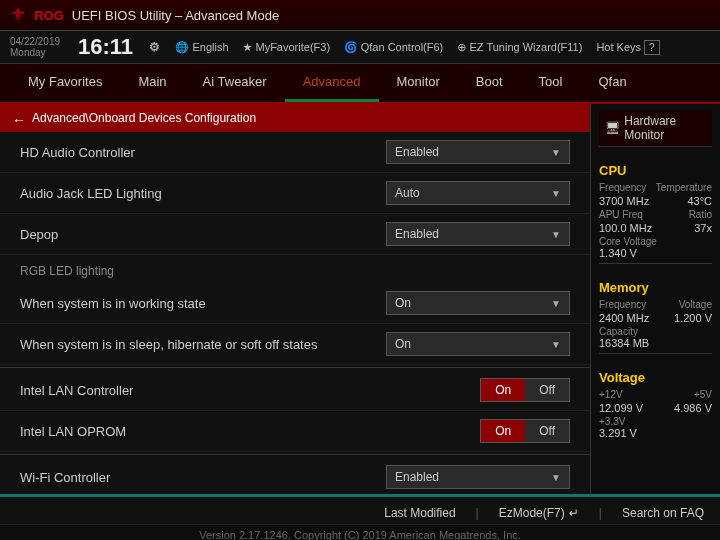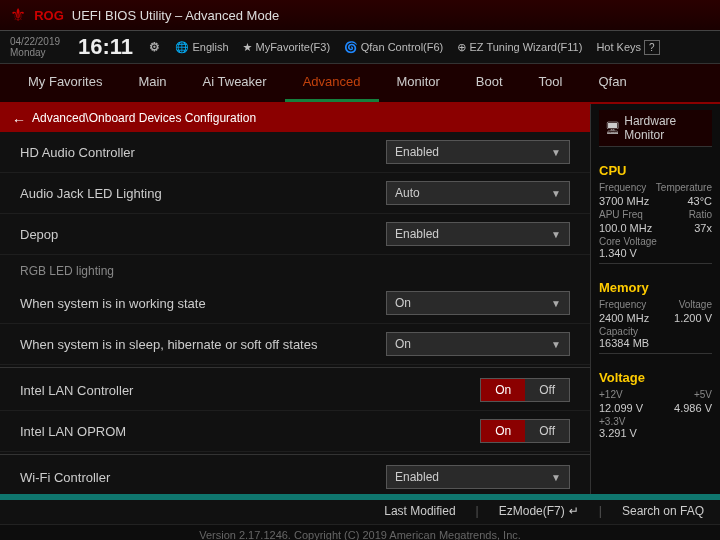--- a/index.html
+++ b/index.html
@@ -231,25 +231,25 @@
       padding: 4px 6px;
       display: flex;
       align-items: center;
       gap: 4px;
       border-bottom: 1px solid #333;
     }
 
     
     .footer {
       background: #111;
-      border-top: 6px solid #0f766e;
+      border-top: 3px solid #0f766e;
       padding: 4px 16px;
       display: flex;
       justify-content: flex-end;
-      align-items: flex-start;
+      align-items: flex-end;
       gap: 20px;
       font-size: 12px;
       color: #aaa;
       height: 30px;
     }
     .footer .footer-link {
       cursor: pointer;
       color: #ccc;
       display: flex;
       align-items: center;

